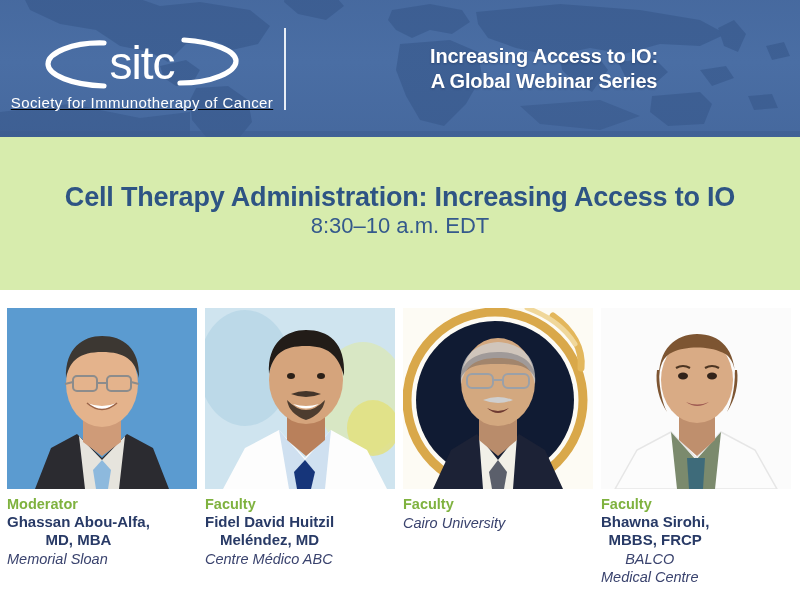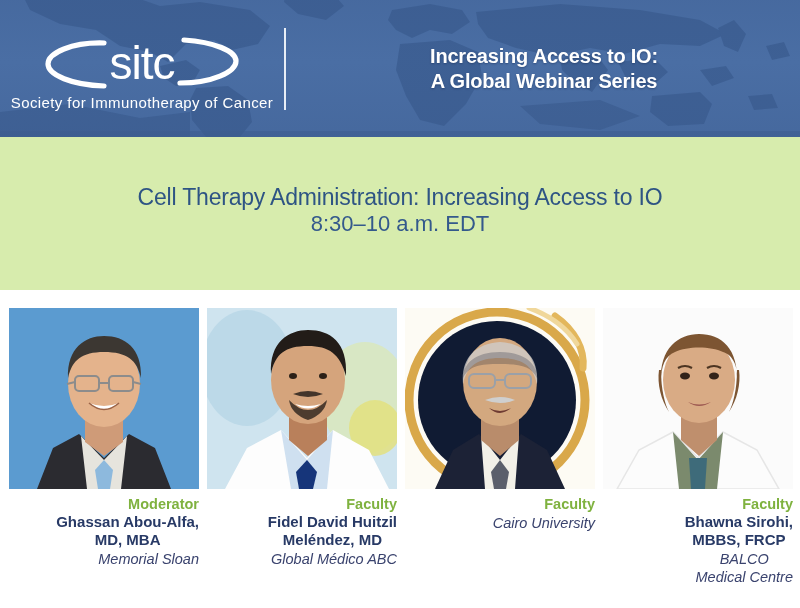--- a/index.html
+++ b/index.html
@@ -47,20 +47,21 @@
     align-items: center;
     height: 137px;
   }
   .logo-block {
     width: 284px;
     display: flex;
     flex-direction: column;
     align-items: center;
     justify-content: center;
     padding-top: 4px;
+    text-decoration: underline;
   }
   .logo-mark {
     position: relative;
     width: 200px;
     height: 62px;
   }
   .logo-mark svg { display: block; }
   .logo-tagline {
     color: #ffffff;
     font-size: 15px;
@@ -96,22 +97,22 @@
     background: #d7ecad;
     display: flex;
     flex-direction: column;
     align-items: center;
     justify-content: center;
     box-sizing: border-box;
     padding-bottom: 6px;
   }
   .session-title {
     color: #2e5484;
-    font-size: 23px;
-    font-weight: normal;
+    font-size: 27px;
+    font-weight: bold;
     letter-spacing: -0.2px;
     text-align: center;
   }
   .session-date {
     color: #34598c;
     font-size: 20.5px;
     line-height: 1.22;
     text-align: center;
   }
   .session-time {
@@ -128,21 +129,21 @@
     height: 318px;
     background: #ffffff;
     display: flex;
     box-sizing: border-box;
     padding: 18px 4px 0 4px;
   }
   .speaker {
     width: 198px;
     display: flex;
     flex-direction: column;
-    align-items: flex-end;
+    align-items: flex-start;
     box-sizing: border-box;
     padding: 0 3px;
   }
   .photo {
     width: 190px;
     height: 181px;
     overflow: hidden;
     position: relative;
     background: #e9eef3;
   }
@@ -320,21 +321,21 @@
           <ellipse cx="86" cy="68" rx="4" ry="3" fill="#2b2018"></ellipse>
           <ellipse cx="116" cy="68" rx="4" ry="3" fill="#2b2018"></ellipse>
         </svg>
       </div>
       <div class="role">Faculty</div>
       <div class="sname">
         <span class="ln">Fidel David Huitzil</span>
         <span class="ln">Meléndez, MD</span>
       </div>
       <div class="affil">
-        <span class="ln">Global Médico ABC</span>
+        <span class="ln">Centre Médico ABC</span>
 
       </div>
     </div>
 
     <div class="speaker">
       <div class="photo">
         <svg viewBox="0 0 190 181" xmlns="http://www.w3.org/2000/svg" width="190" height="181">
           <rect width="190" height="181" fill="#fdfbf4"></rect>
 
           <circle cx="92" cy="92" r="88" fill="none" stroke="#d9a84a" stroke-width="9"></circle>

